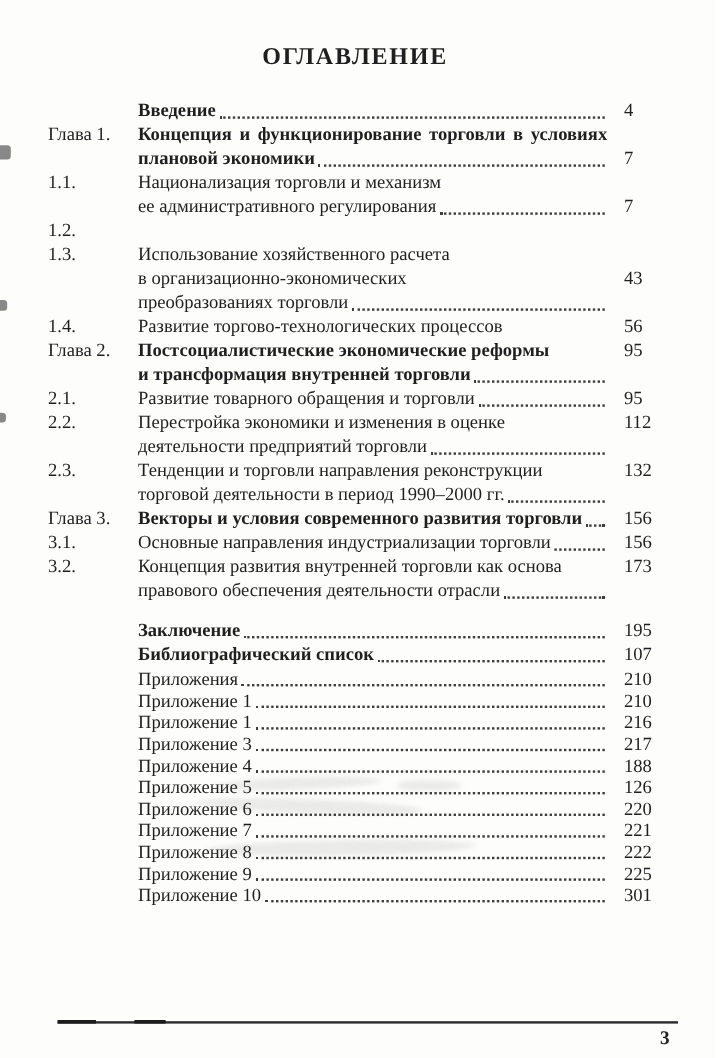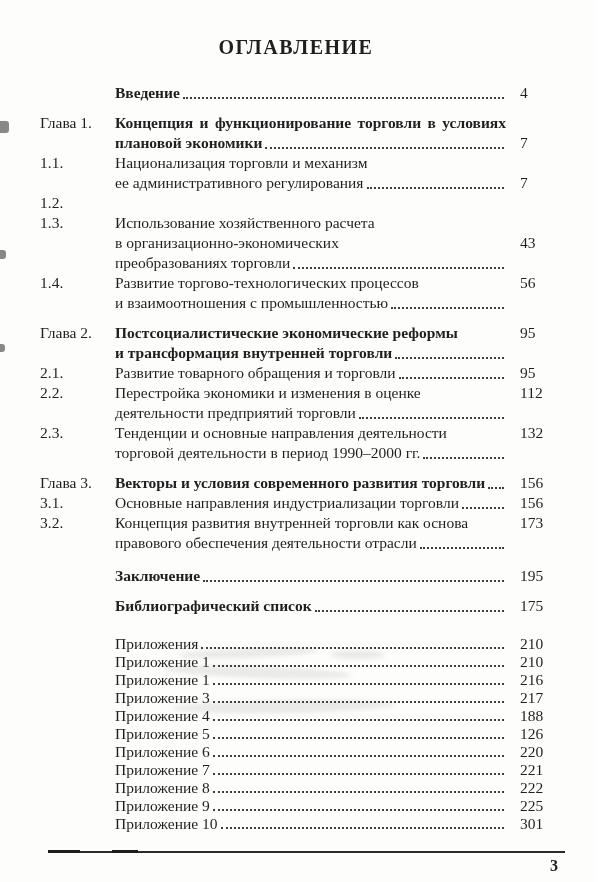--- a/index.html
+++ b/index.html
@@ -57,23 +57,23 @@
     font-weight: normal;
     white-space: nowrap;
   }
   .line.justify .text {
     flex: 1 1 auto;
     white-space: normal;
     text-align: justify;
     text-align-last: justify;
   }
   .line.justify .spacer { flex: 0 0 0; min-width: 0; }
-  .gap-md { margin-top: 10px; }
+  .gap-md { }
   .gap-lg { margin-top: 13px; }
-  .gap-xl { margin-top: 19px; }
+  .gap-xl { margin-top: 2px; }
 
   .footer-rule {
     position: absolute;
     left: 48px;
     top: 851px;
     width: 517px;
     height: 2px;
     background: #2b2b2b;
   }
   .footer-rule .seg {
@@ -182,25 +182,20 @@
         </div>
       </div>
       <div class="entry">
         <div class="label">1.4.</div>
         <div class="lines">
           <div class="line">
             <span class="text">Развитие торгово-технологических процессов</span>
             <span class="spacer"></span>
             <span class="pnum">56</span>
           </div>
-          <div class="line">
-            <span class="text">и взаимоотношения с промышленностью</span>
-            <span class="leader"></span>
-            <span class="pnum"></span>
-          </div>
         </div>
       </div>
       <div class="entry bold gap-md">
         <div class="label">Глава 2.</div>
         <div class="lines">
           <div class="line">
             <span class="text">Постсоциалистические экономические реформы</span>
             <span class="spacer"></span>
             <span class="pnum">95</span>
           </div>
@@ -233,21 +228,21 @@
             <span class="text">деятельности предприятий торговли</span>
             <span class="leader"></span>
             <span class="pnum"></span>
           </div>
         </div>
       </div>
       <div class="entry">
         <div class="label">2.3.</div>
         <div class="lines">
           <div class="line">
-            <span class="text">Тенденции и основные направления деятельности</span>
+            <span class="text">Тенденции и торговли направления реконструкции</span>
             <span class="spacer"></span>
             <span class="pnum">132</span>
           </div>
           <div class="line">
             <span class="text">торговой деятельности в период 1990–2000 гг. </span>
             <span class="leader"></span>
             <span class="pnum"></span>
           </div>
         </div>
       </div>
@@ -295,21 +290,21 @@
             <span class="pnum">195</span>
           </div>
         </div>
       </div>
       <div class="entry bold gap-md">
         <div class="label"></div>
         <div class="lines">
           <div class="line">
             <span class="text">Библиографический список</span>
             <span class="leader"></span>
-            <span class="pnum">175</span>
+            <span class="pnum">107</span>
           </div>
         </div>
       </div>
       <div class="entry gap-xl compact">
         <div class="label"></div>
         <div class="lines">
           <div class="line">
             <span class="text">Приложения</span>
             <span class="leader"></span>
             <span class="pnum">210</span>

